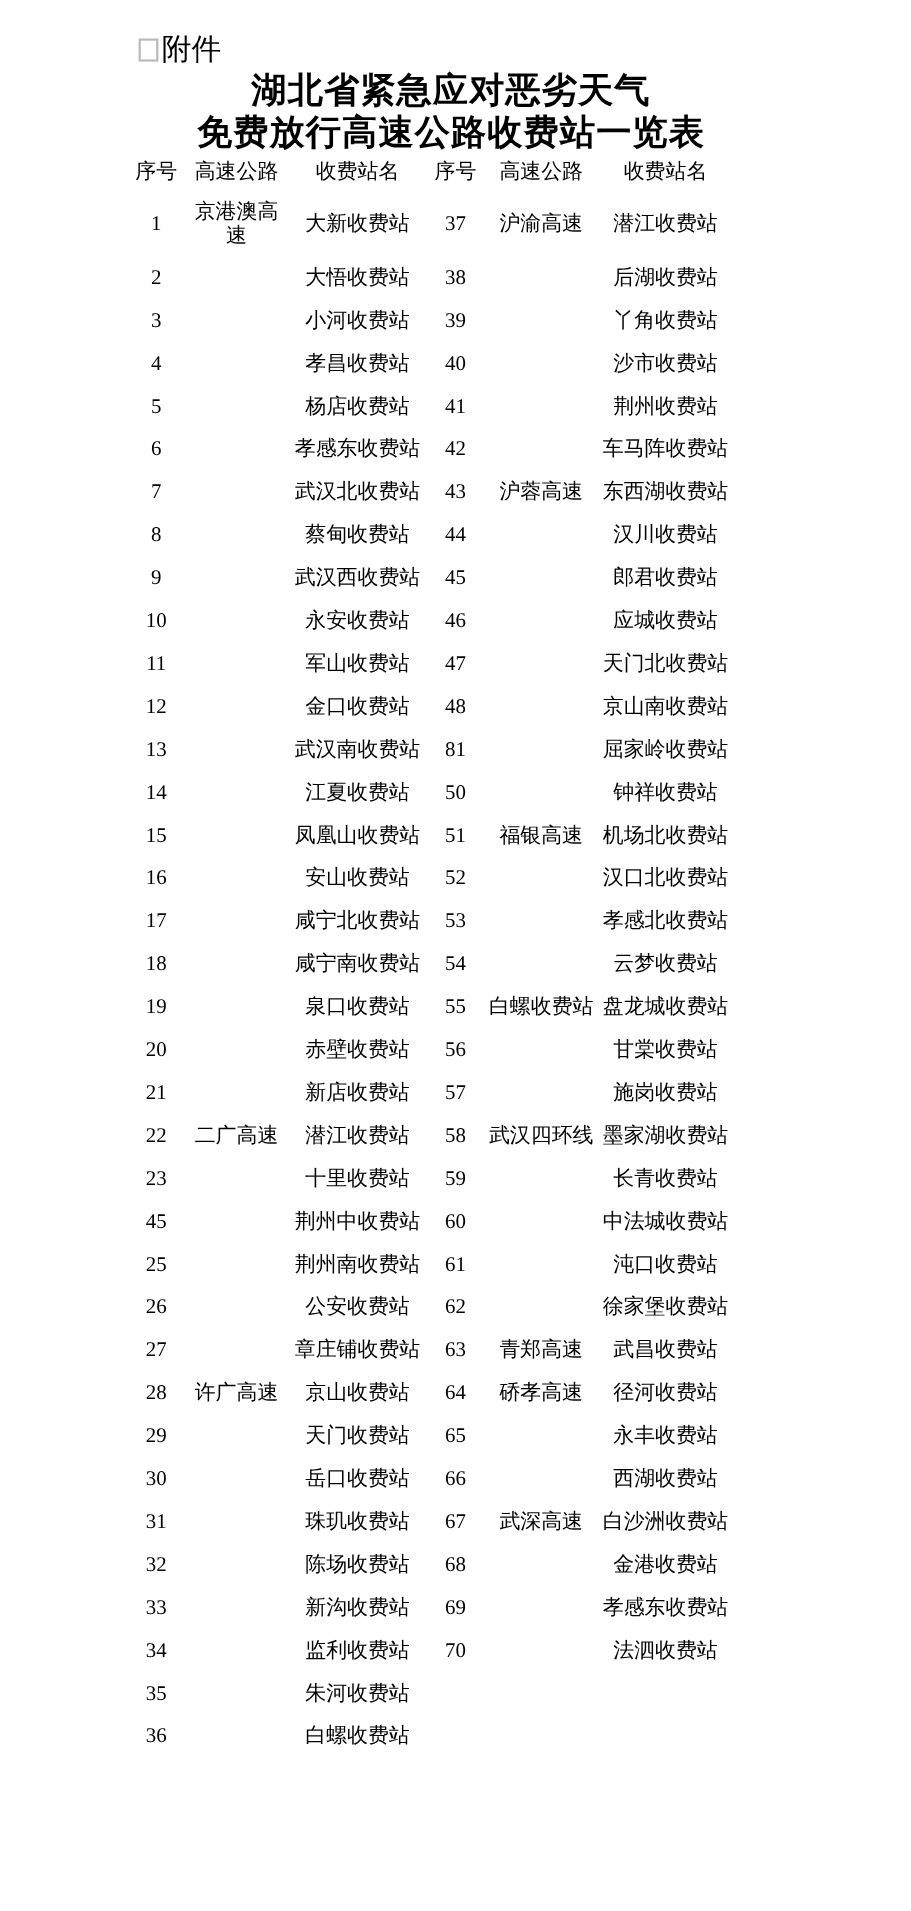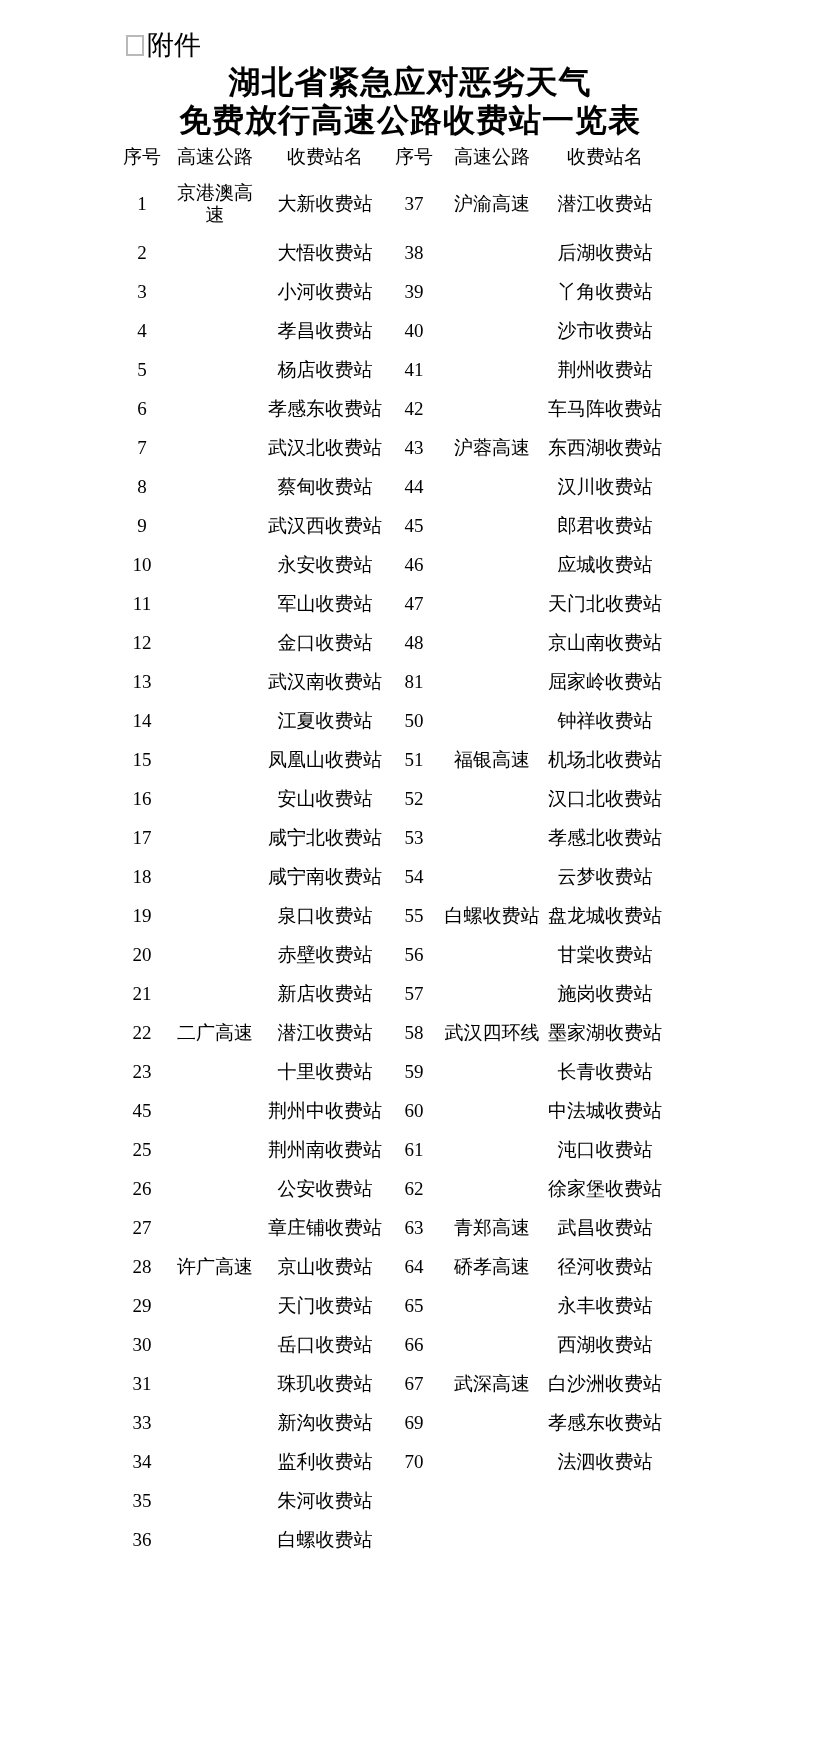--- a/index.html
+++ b/index.html
@@ -333,20 +333,28 @@
         </tr>
         <tr>
           <td>31</td>
           <td></td>
           <td>珠玑收费站</td>
           <td>67</td>
           <td>武深高速</td>
           <td>白沙洲收费站</td>
         </tr>
         <tr>
+          <td>32</td>
+          <td></td>
+          <td>陈场收费站</td>
+          <td>68</td>
+          <td></td>
+          <td>金港收费站</td>
+        </tr>
+        <tr>
           <td>33</td>
           <td></td>
           <td>新沟收费站</td>
           <td>69</td>
           <td></td>
           <td>孝感东收费站</td>
         </tr>
         <tr>
           <td>34</td>
           <td></td>

